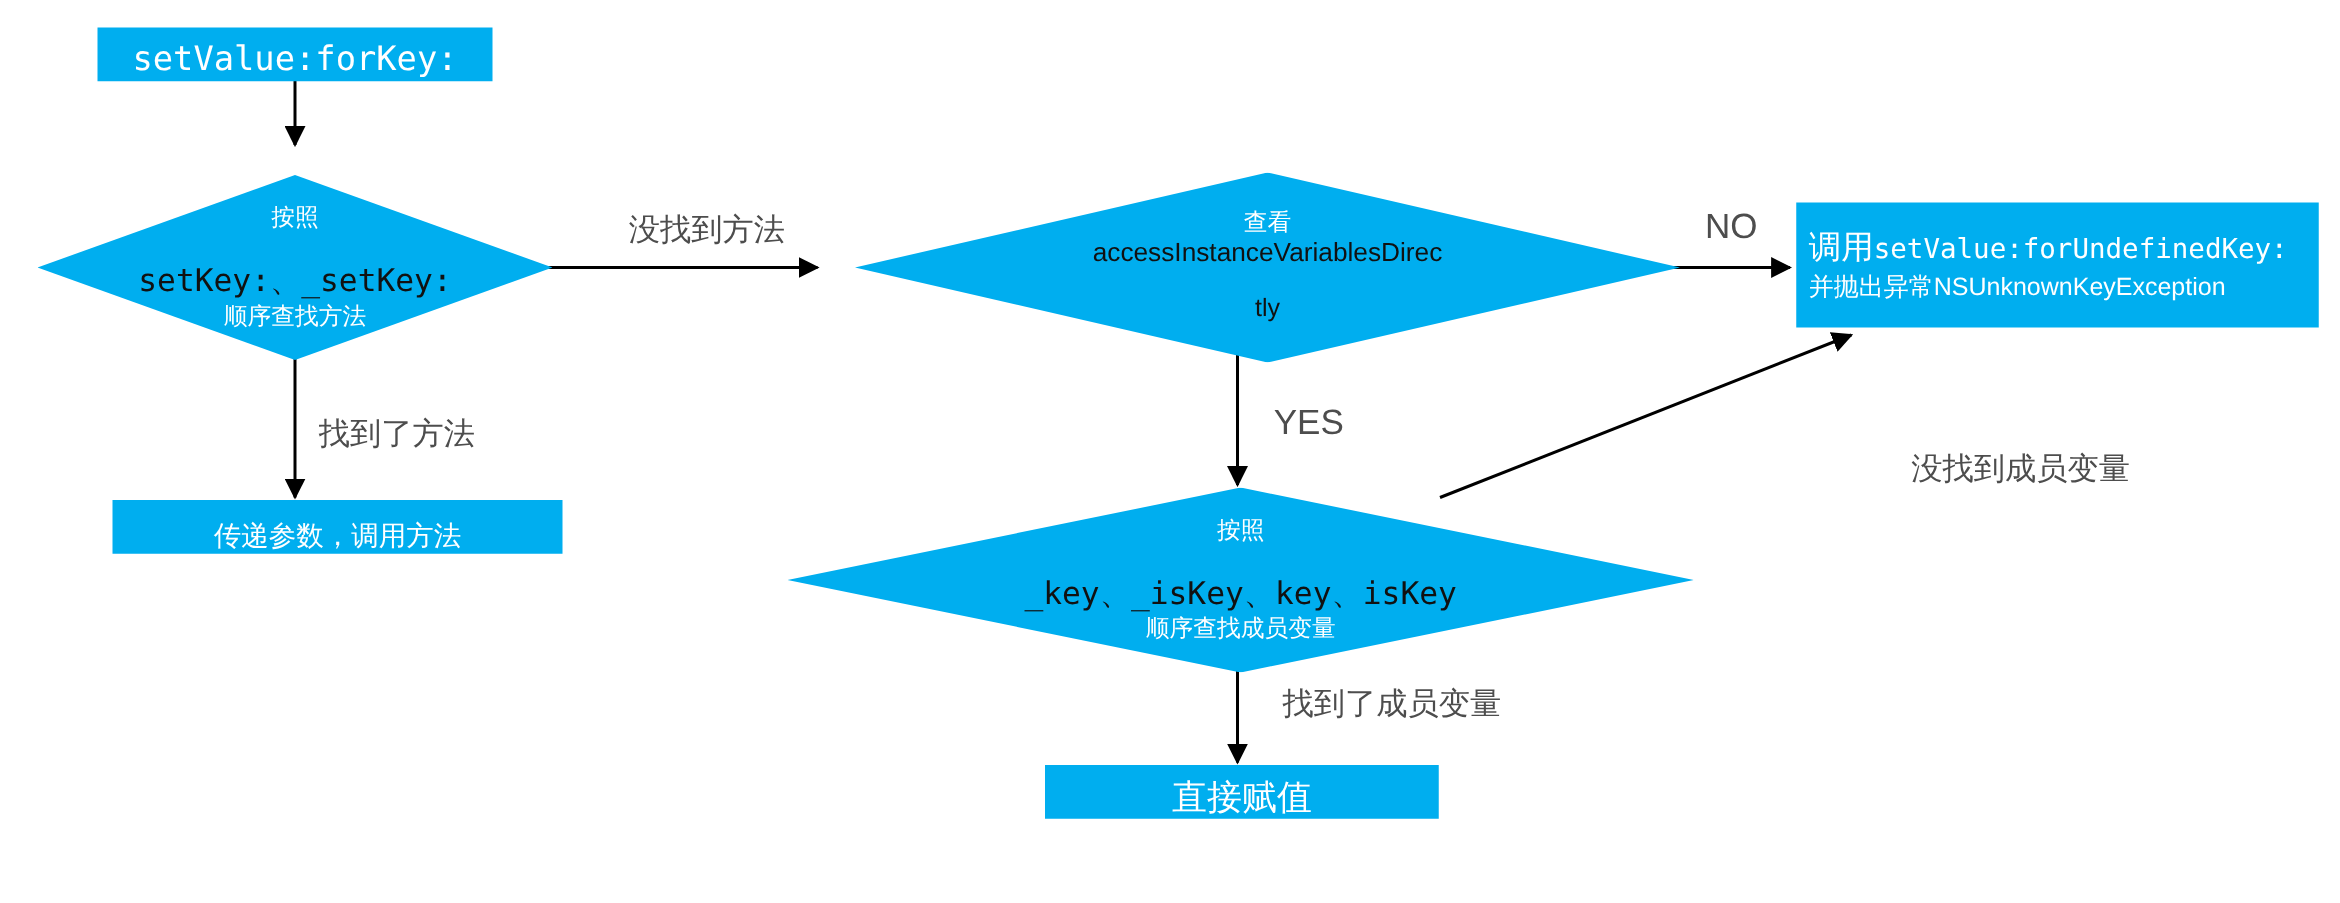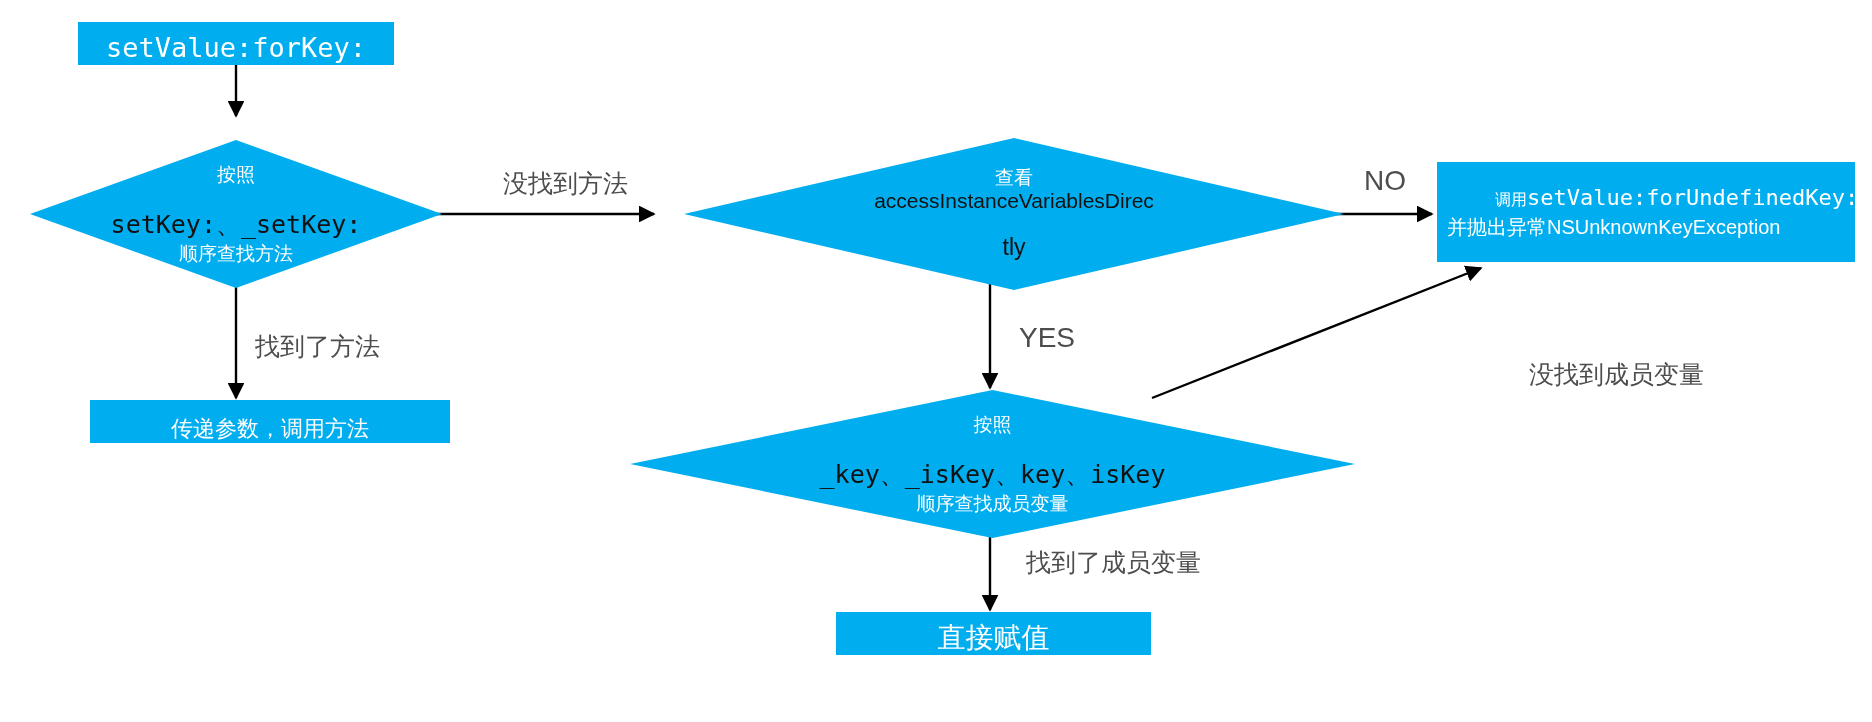--- a/index.html
+++ b/index.html
@@ -80,28 +80,28 @@
   </div>
 
   <div class="node rect" style="left:90px;top:400px;width:360px;height:43px;">
     <span class="line cn" style="font-size:22px;">传递参数，调用方法</span>
   </div>
 
   <div class="node diamond" style="left:684px;top:138px;width:660px;height:152px;">
     <div class="inner" style="width:52%;">
       <div class="cn" style="font-size:19px;line-height:1.2;">查看</div>
       <div class="sans-dark" style="font-size:21px;line-height:1.18;white-space:nowrap;">accessInstanceVariablesDirec</div>
-      <div class="sans-dark" style="font-size:23px;line-height:1.18;margin-top:20px;">tly</div>
+      <div class="sans-dark" style="font-size:20px;line-height:1.18;margin-top:20px;">tly</div>
     </div>
   </div>
 
   <div class="node rect" style="left:1437px;top:162px;width:418px;height:100px;
               flex-direction:column;justify-content:center;align-items:flex-start;padding-left:10px;">
     <div style="white-space:nowrap;line-height:1.35;">
-      <span class="cn" style="font-size:16px;margin-left:48px;">调用</span><span class="white-mono" style="font-size:22px;">setValue:forUndefinedKey:</span>
+      <span class="cn" style="font-size:26px;">调用</span><span class="white-mono" style="font-size:22px;">setValue:forUndefinedKey:</span>
     </div>
     <div class="cn" style="font-size:20px;line-height:1.4;white-space:nowrap;">并抛出异常NSUnknownKeyException</div>
   </div>
 
   <div class="node diamond" style="left:630px;top:390px;width:725px;height:148px;">
     <div class="inner" style="width:58%;">
       <div class="cn" style="font-size:19px;line-height:1.25;">按照</div>
       <div class="code-dark" style="font-size:25px;line-height:1.3;white-space:nowrap;">_key、_isKey、key、isKey</div>
       <div class="cn" style="font-size:19px;line-height:1.25;">顺序查找成员变量</div>
     </div>

